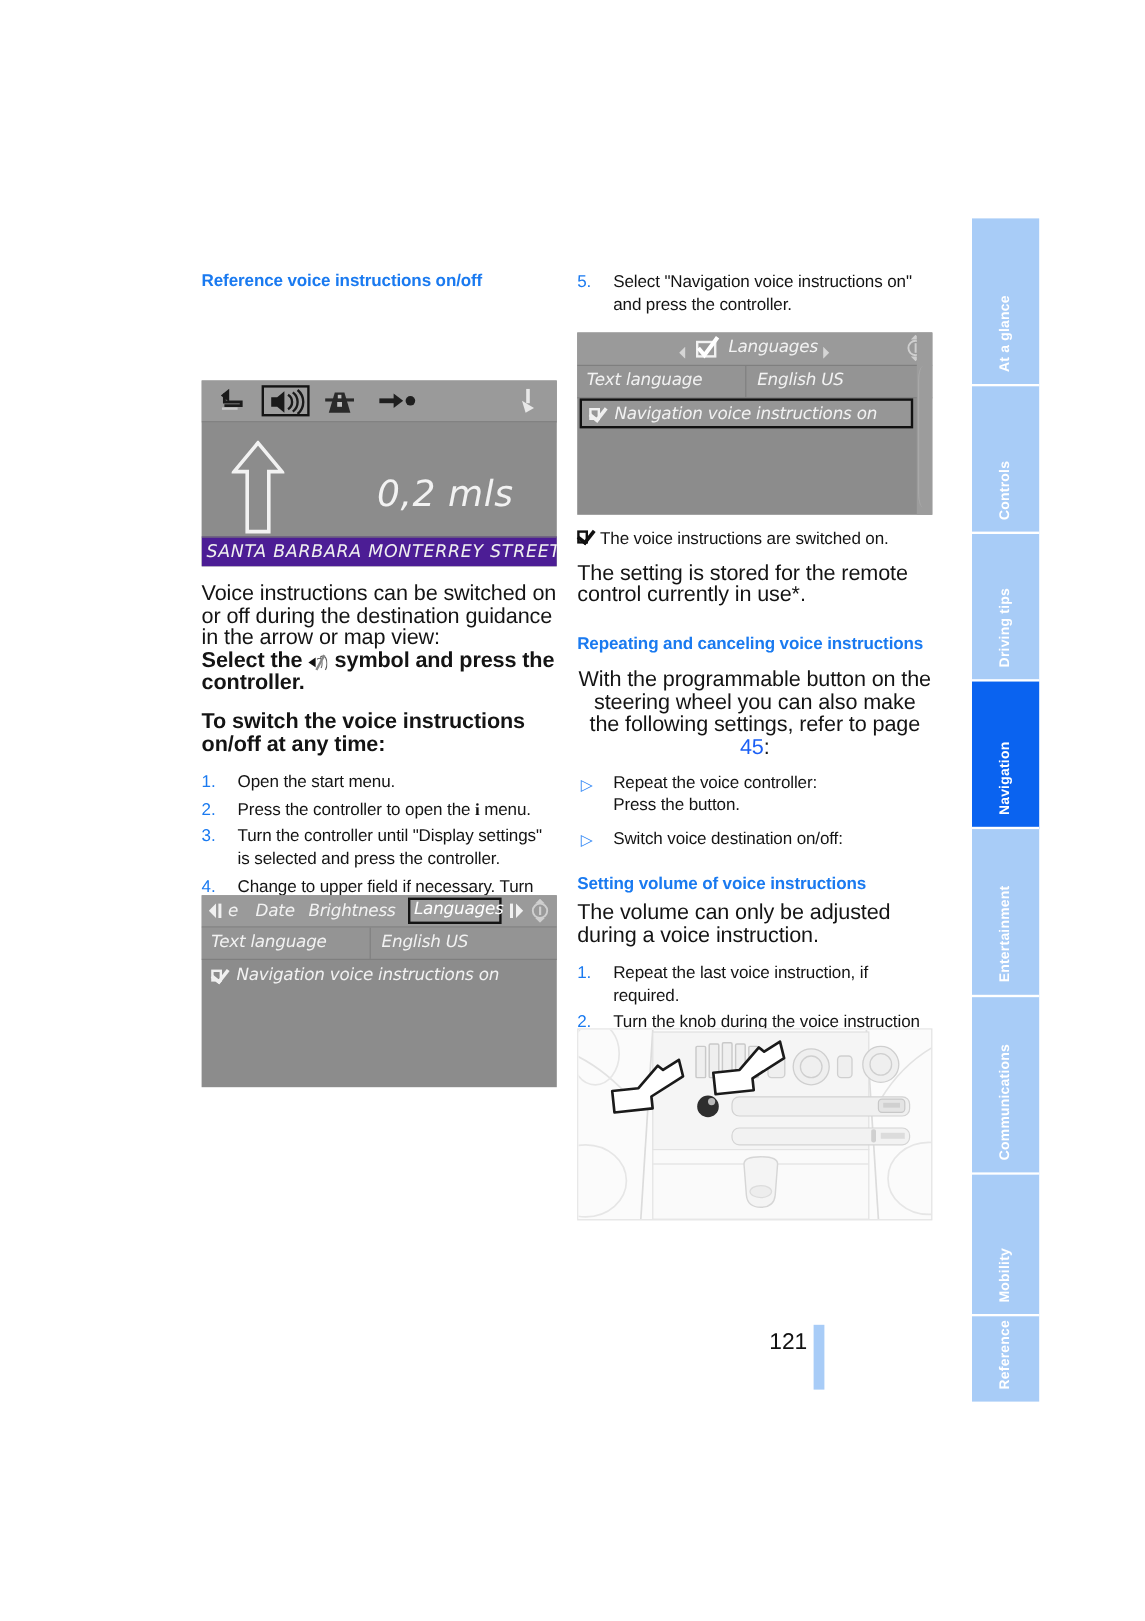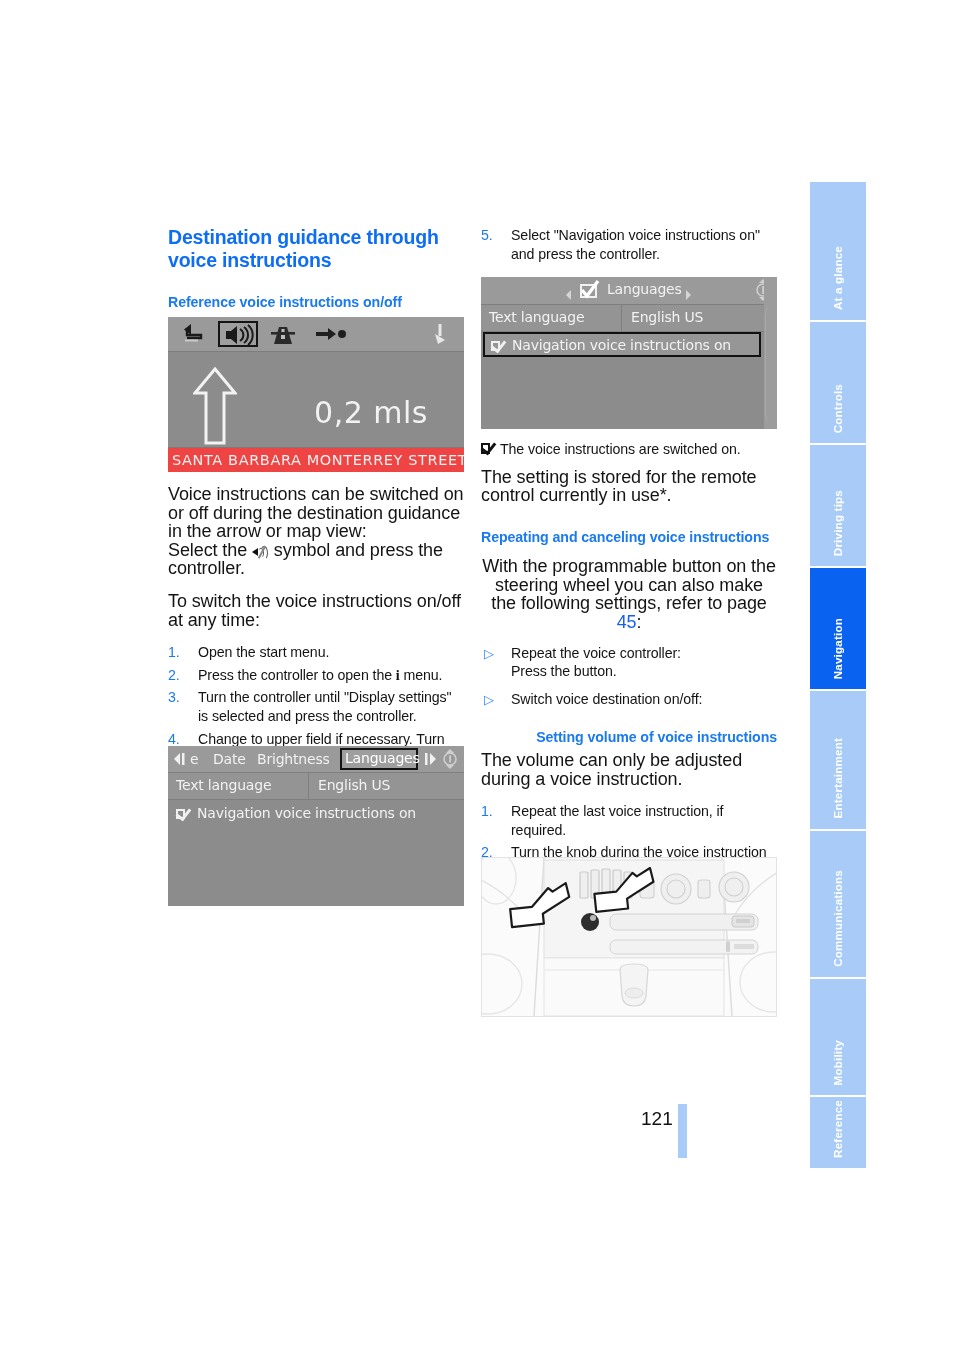--- a/index.html
+++ b/index.html
@@ -24,21 +24,21 @@
   }
   h2.sub-title{
     font-size:14.2px;line-height:17.5px;font-weight:bold;
     color:#1a7af0;margin:0 0 8px 0;letter-spacing:-0.1px;
   }
   h2.sub-title.tight{margin-bottom:4px;}
   p.body{
     font-size:18px;line-height:18.6px;color:#141414;margin:0 0 0 0;
     letter-spacing:-0.1px;
   }
-  p.body + p.body{margin-top:14px;}
+  p.body + p.body{margin-top:14px;font-weight:bold;}
   p.body.nogap + p.body.nogap{margin-top:0;}
 
   
   ol.steps{margin:14px 0 0 0;padding:0;list-style:none;}
   ol.steps li{
     position:relative;padding-left:30px;
     font-size:14.2px;line-height:18.6px;color:#141414;
     margin-bottom:4px;letter-spacing:-0.1px;
   }
   ol.steps li .num{
@@ -89,32 +89,32 @@
   }
   .mute-inline .w1{left:6px;top:2px;width:4px;height:8px;}
   .mute-inline .w2{left:8px;top:0px;width:6px;height:12px;}
   .mute-inline .slash{
     position:absolute;left:9px;top:-1px;width:1.5px;height:14px;
     background:#888;transform:rotate(28deg);
   }
   .i-glyph{font-family:"Liberation Serif",serif;font-weight:bold;font-style:normal;}
 
   
-  .shot{position:absolute;background:#8a8a8a;overflow:hidden;}
+  .shot{position:absolute;background:#8a8a8a;overflow:hidden;font-style:italic;}
 
   
   #shot-arrowview{left:168px;top:317px;width:296px;height:155px;
     background:#8c8c8c;}
   #shot-arrowview .topbar{
     position:absolute;left:0;top:0;right:0;height:34px;
     background:#9a9a9a;border-bottom:1px solid #7d7d7d;
   }
   #shot-arrowview .bottombar{
     position:absolute;left:0;bottom:0;right:0;height:24px;
-    background:#ef4444;border-top:1px solid #7a7a7a;
+    background:#4c1d95;border-top:1px solid #7a7a7a;
     color:#f0f0f0;font-size:14.5px;line-height:24px;padding-left:4px;
     letter-spacing:0.6px;white-space:nowrap;
     font-family:"DejaVu Sans",sans-serif;
   }
   #shot-arrowview .dist{
     position:absolute;right:36px;top:78px;color:#f2f2f2;
     font-size:30px;font-family:"DejaVu Sans",sans-serif;letter-spacing:0.5px;
   }
   .big-arrow{
     position:absolute;left:25px;top:50px;width:44px;height:78px;
@@ -208,21 +208,20 @@
     position:absolute;left:678px;top:1104px;width:9px;height:54px;
     background:#a8ccf7;
   }
 </style>
 </head>
 <body>
 
 <div class="page">
 
   <div class="col col-left">
-    <h1 class="section-title">Destination guidance through voice instructions</h1>
     <h2 class="sub-title">Reference voice instructions on/off</h2>
   </div>
 
   <div class="shot" id="shot-arrowview">
     <div class="topbar"></div>
 
     <div class="tbicon" style="left:14px;width:24px;">
       <svg width="24" height="20" viewBox="0 0 24 20">
         <path d="M5 4 L5 11 L19 11 L19 14 L5 14" fill="none" stroke="#1a1a1a" stroke-width="2.4"></path>
         <path d="M9 0 L2 5.5 L9 11 Z" fill="#1a1a1a"></path>
@@ -413,21 +412,21 @@
         <span class="tri">▷</span>
         <span>Repeat the voice controller:</span><br>
         <span>Press the button.</span>
       </li>
       <li>
         <span class="tri">▷</span>
         <span>Switch voice destination on/off:</span><br>
       </li>
     </ul>
 
-    <h2 class="sub-title tight" style="margin-top:21px;text-align:right;">Setting volume of voice instructions</h2>
+    <h2 class="sub-title tight" style="margin-top:21px;">Setting volume of voice instructions</h2>
     <p class="body">The volume can only be adjusted during a voice instruction.</p>
 
     <ol class="steps">
       <li>
         <span class="num">1.</span>
         <span>Repeat the last voice instruction, if required.</span>
       </li>
       <li>
         <span class="num">2.</span>
         <span>Turn the knob during the voice instruction to select the desired volume.</span>

